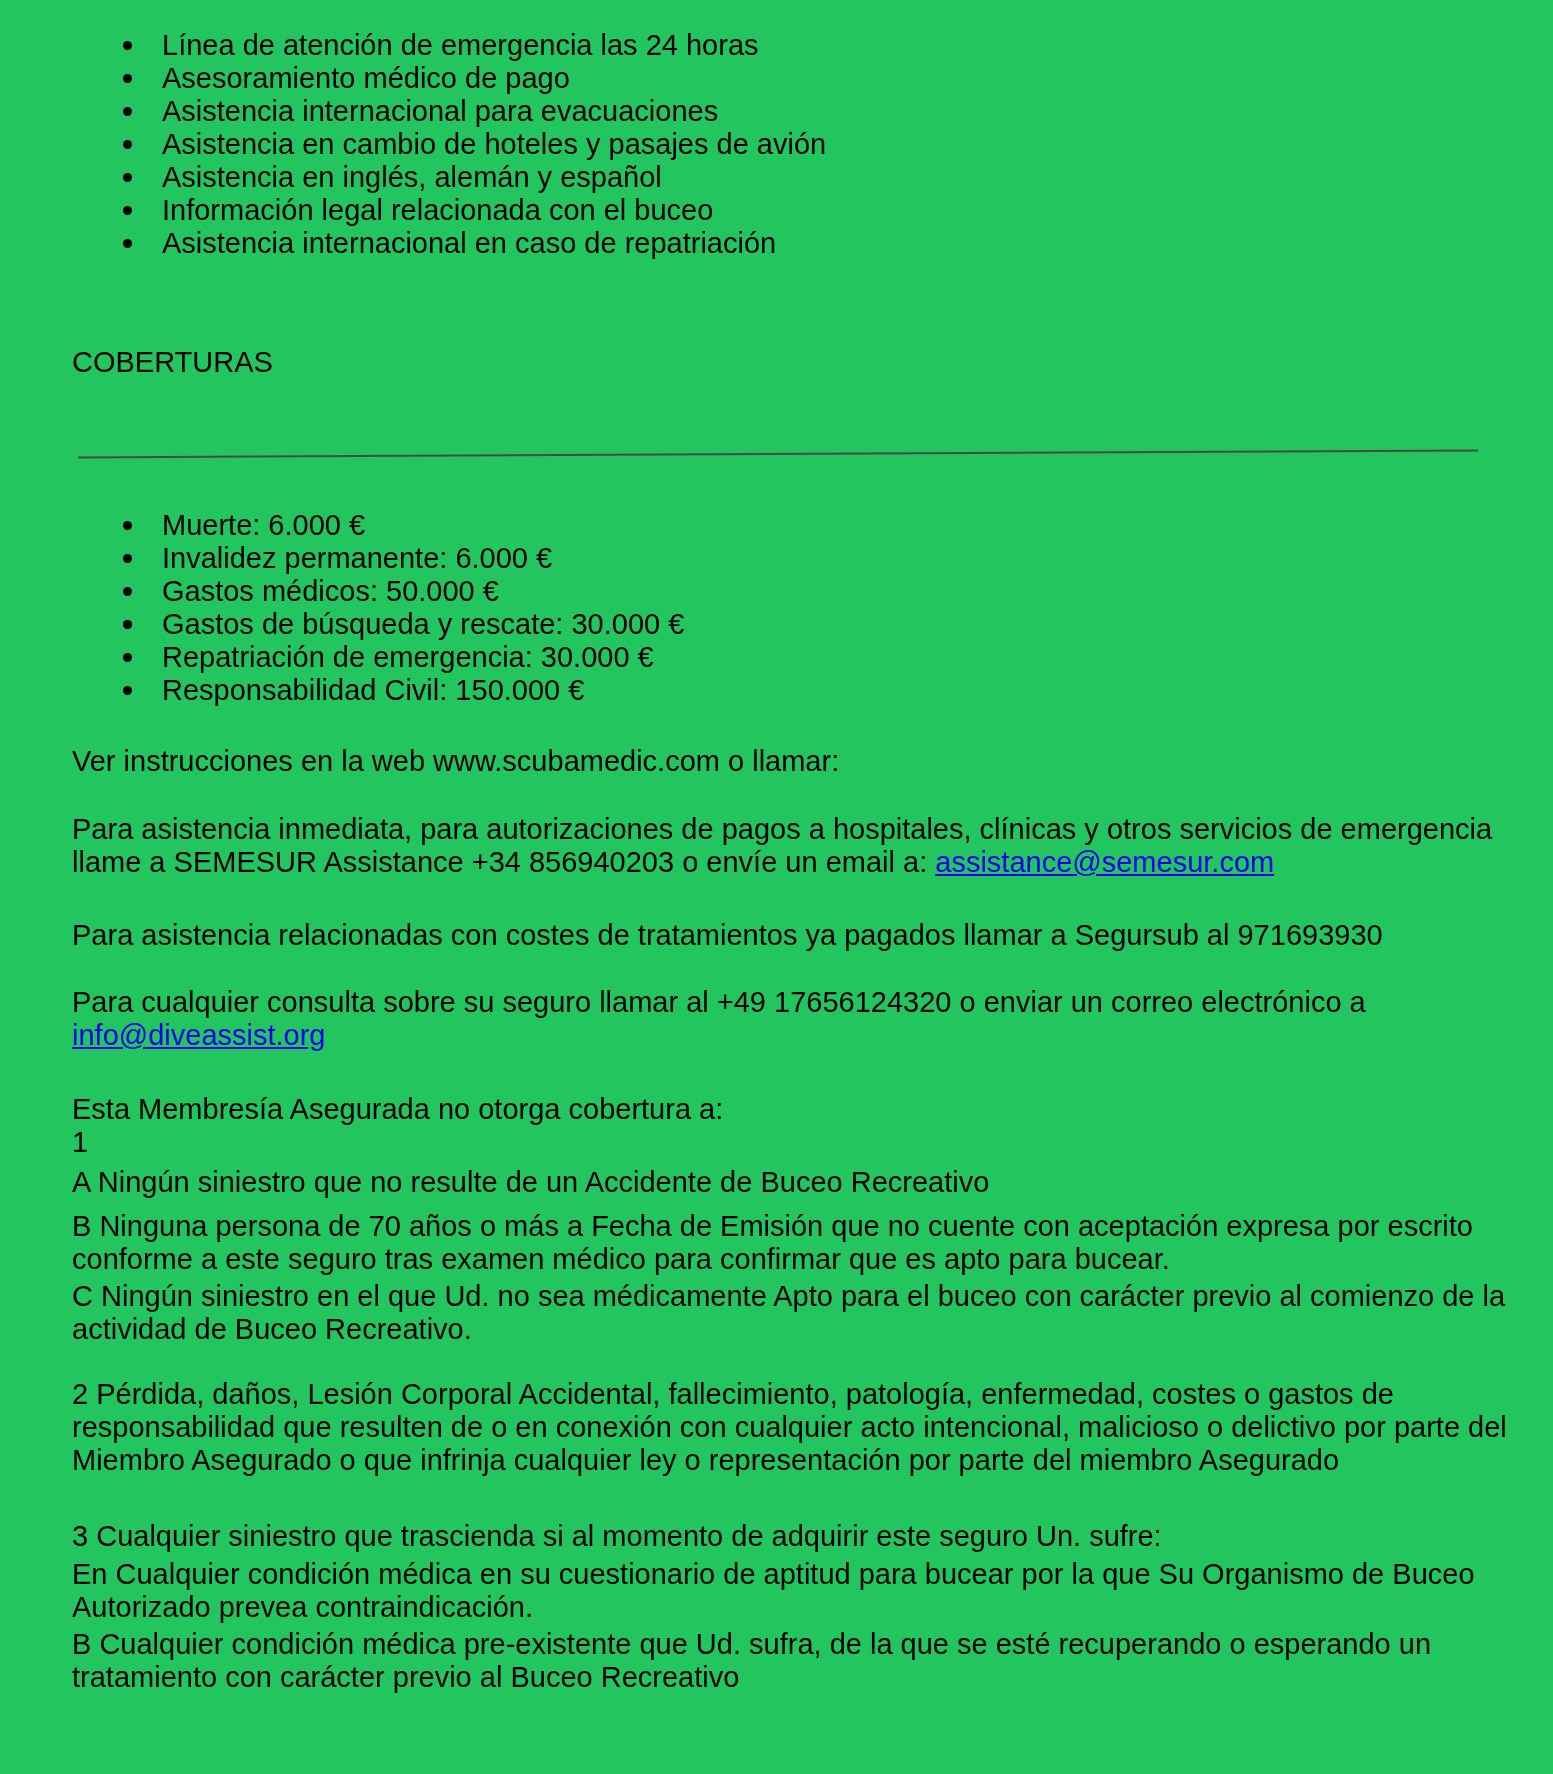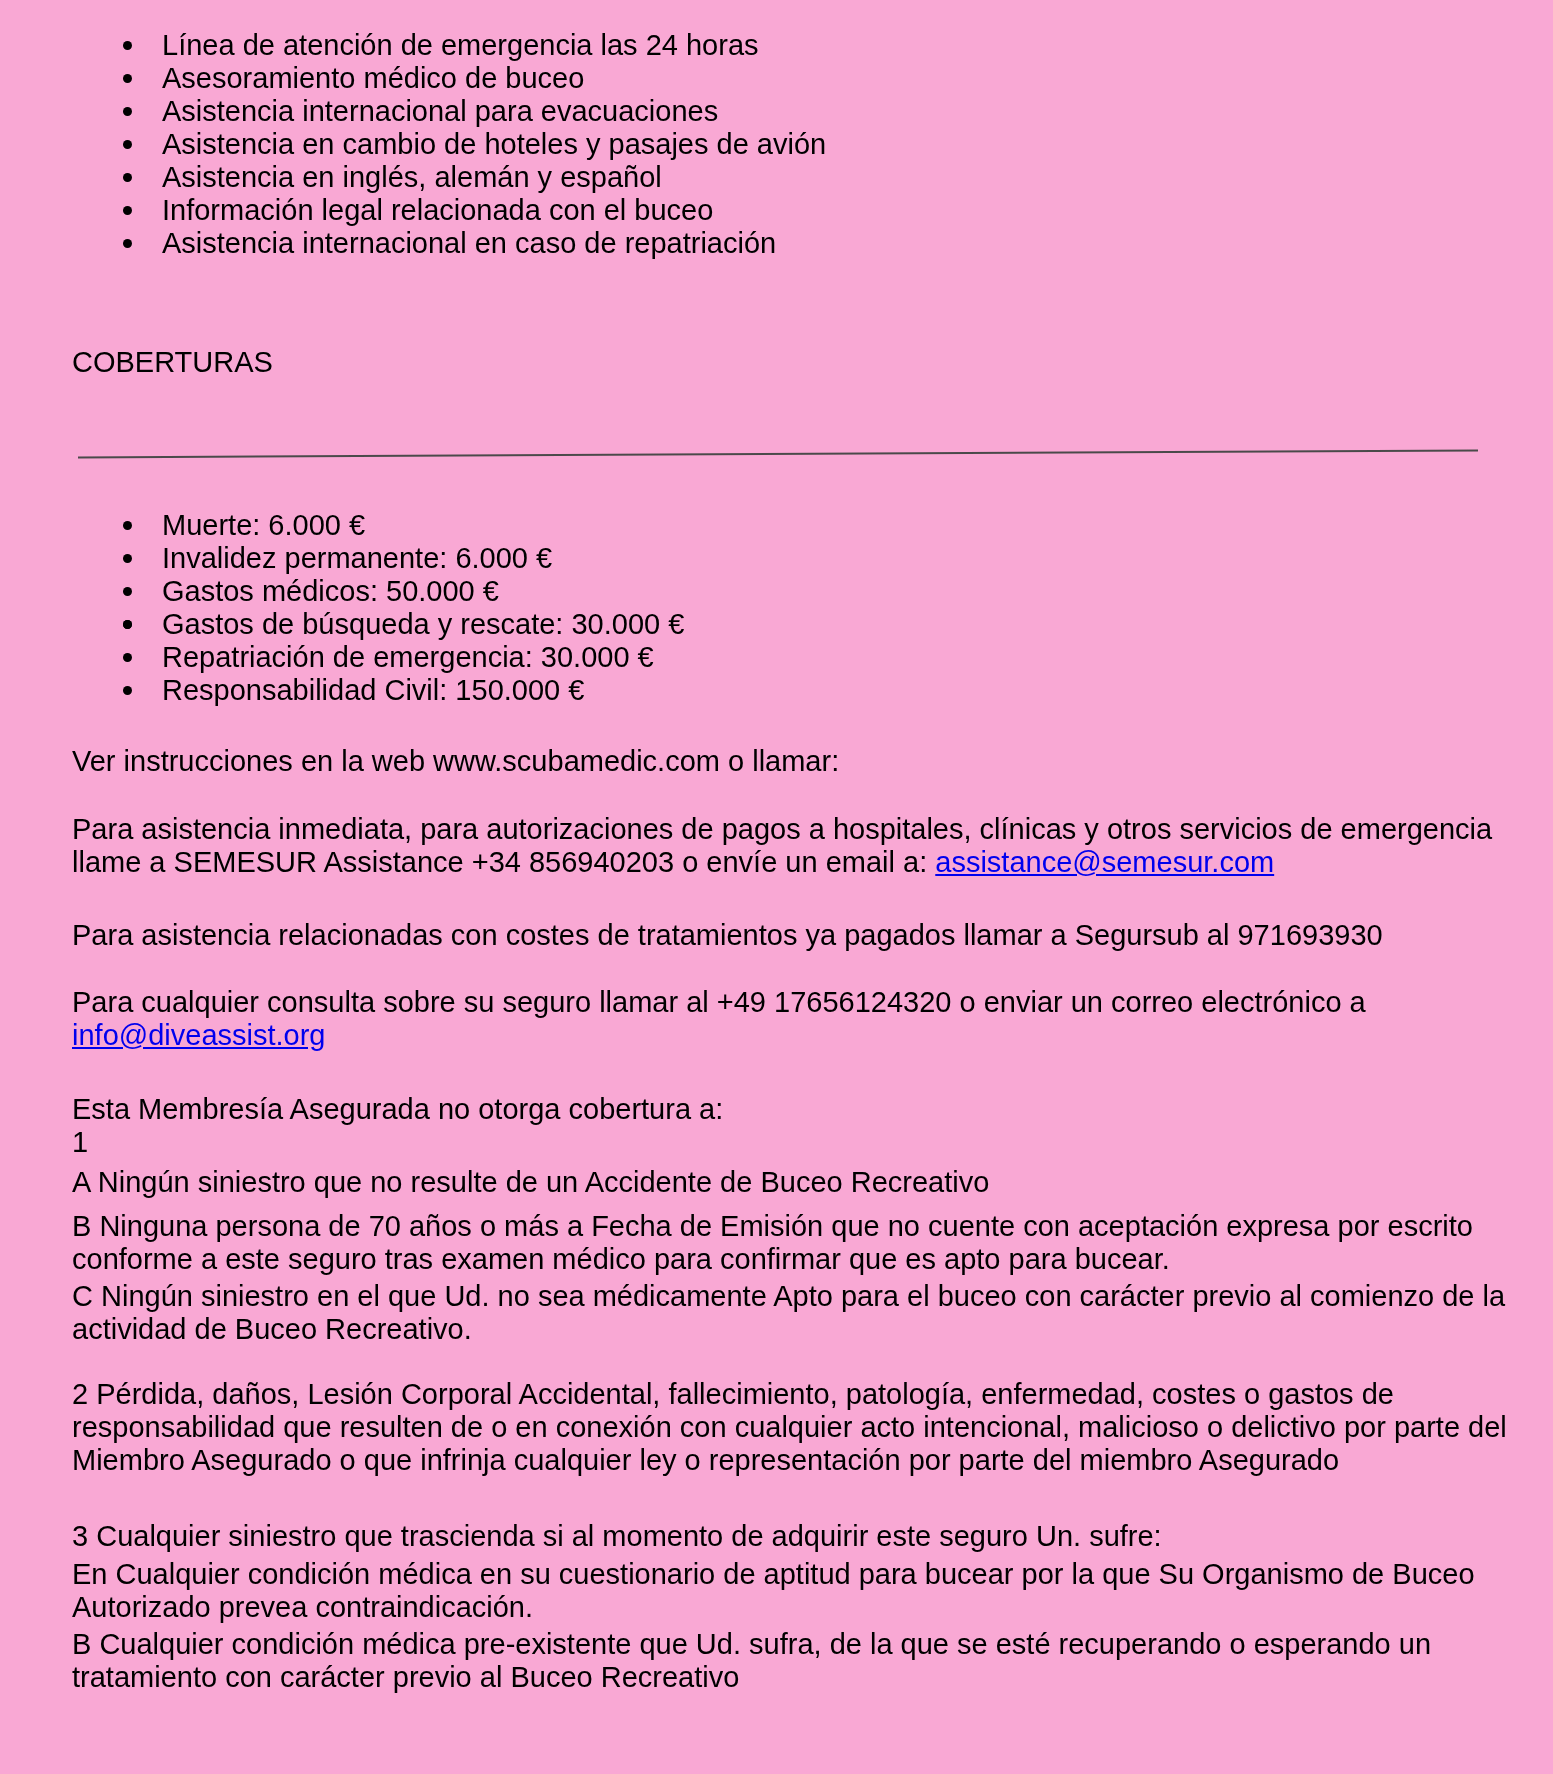--- a/index.html
+++ b/index.html
@@ -14,21 +14,21 @@
     font-size: 29px;
     line-height: 33px;
     color: #000000;
     -webkit-font-smoothing: antialiased;
   }
   .page {
     box-sizing: border-box;
     width: 1553px;
     height: 1774px;
     padding: 29px 0 0 72px;
-    background: #f9a8d4;
+    background: #22c55e;
     overflow: hidden;
   }
   p, h1, ul {
     margin: 0;
     padding: 0;
     width: 1481px;
   }
   h1 { font-size: 29px; line-height: 33px; }
   .b { font-weight: normal; }
   a {
@@ -74,21 +74,21 @@
   .mt74 { margin-top: 74px; }
   .mt86 { margin-top: 86px; }
 </style>
 </head>
 <body>
 
 <div class="page">
 
   <ul class="doc-list">
     <li><span class="dot"></span><span>Línea de atención de emergencia las 24 horas</span></li>
-    <li><span class="dot"></span><span>Asesoramiento médico de buceo</span></li>
+    <li><span class="dot"></span><span>Asesoramiento médico de pago</span></li>
     <li><span class="dot"></span><span>Asistencia internacional para evacuaciones</span></li>
     <li><span class="dot"></span><span>Asistencia en cambio de hoteles y pasajes de avión</span></li>
     <li><span class="dot"></span><span>Asistencia en inglés, alemán y español</span></li>
     <li><span class="dot"></span><span>Información legal relacionada con el buceo</span></li>
     <li><span class="dot"></span><span>Asistencia internacional en caso de repatriación</span></li>
   </ul>
 
   <h1 class="b mt86">COBERTURAS</h1>
 
   <div class="rule mt74"></div>

